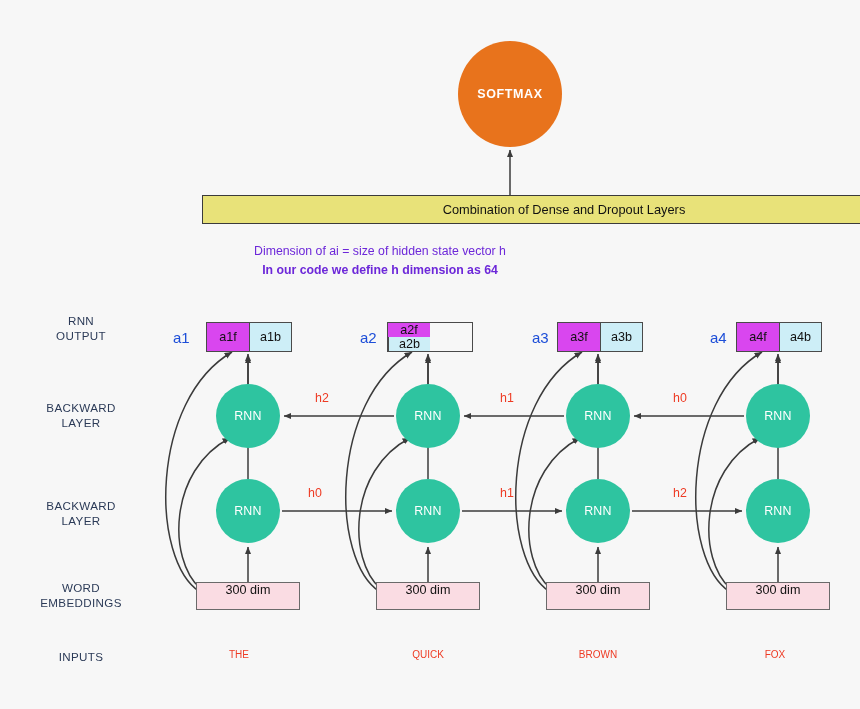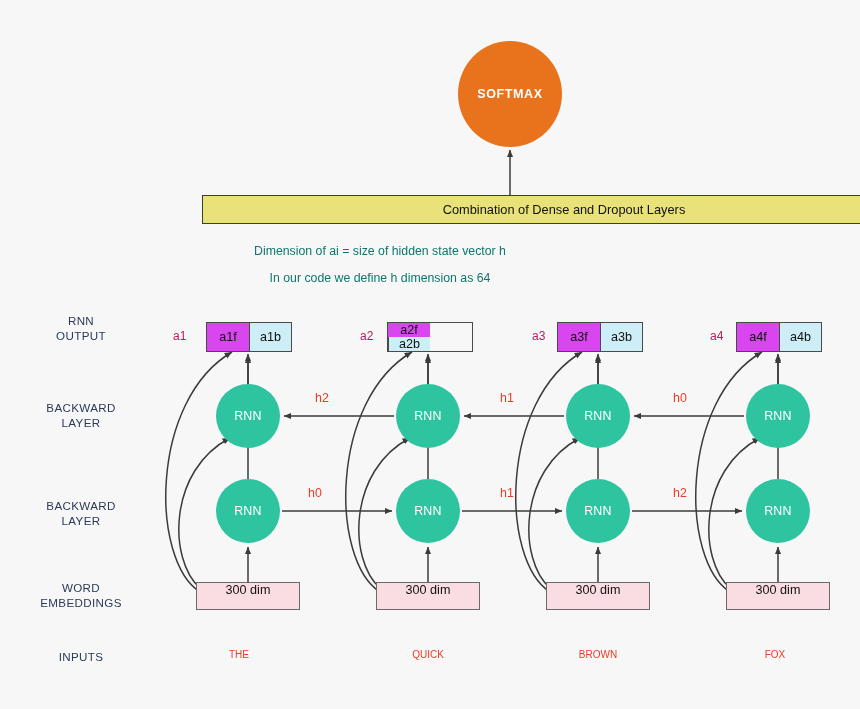--- a/index.html
+++ b/index.html
@@ -25,32 +25,32 @@
 
   
   .dense-bar{
     background:#e8e279;border:1.4px solid #3b3b3b;
     display:flex;align-items:center;justify-content:center;
     color:#111111;font-size:12.8px;
   }
 
   
   .caption{
-    position:absolute;text-align:center;color:#0f766e;
+    position:absolute;text-align:center;color:#6d28d9;
     font-size:12.3px;line-height:16px;width:760px;left:0;
   }
 
   
   .row-label{
     position:absolute;text-align:center;width:150px;
     color:#2b3a57;font-size:11.6px;line-height:15px;letter-spacing:.35px;
   }
 
   
-  .a-label{position:absolute;color:#be185d;font-size:12px;}
+  .a-label{position:absolute;color:#1d4ed8;font-size:15px;}
 
   
   .outbox{
     position:absolute;display:flex;border:1.2px solid #4a4a4a;box-sizing:border-box;
     height:30px;
   }
   .outbox .half{
     width:50%;display:flex;align-items:center;justify-content:center;
     font-size:12.6px;color:#111111;box-sizing:border-box;
   }
@@ -137,21 +137,21 @@
     <span>SOFTMAX</span>
   </div>
 
   <div class="node dense-bar" style="left:202px;top:195px;width:724px;height:29px;">
     <span>Combination of Dense and Dropout Layers</span>
   </div>
 
   <div class="caption" style="top:243px;">
     <span>Dimension of ai = size of hidden state vector h</span>
   </div>
-  <div class="caption" style="top:270px;">
+  <div class="caption" style="top:262px;font-weight:bold;">
     <span>In our code we define h dimension as 64</span>
   </div>
 
   <div class="row-label" style="left:6px;top:313px;">
     <div>RNN</div>
     <div>OUTPUT</div>
   </div>
   <div class="row-label" style="left:6px;top:400px;">
     <div>BACKWARD</div>
     <div>LAYER</div>

